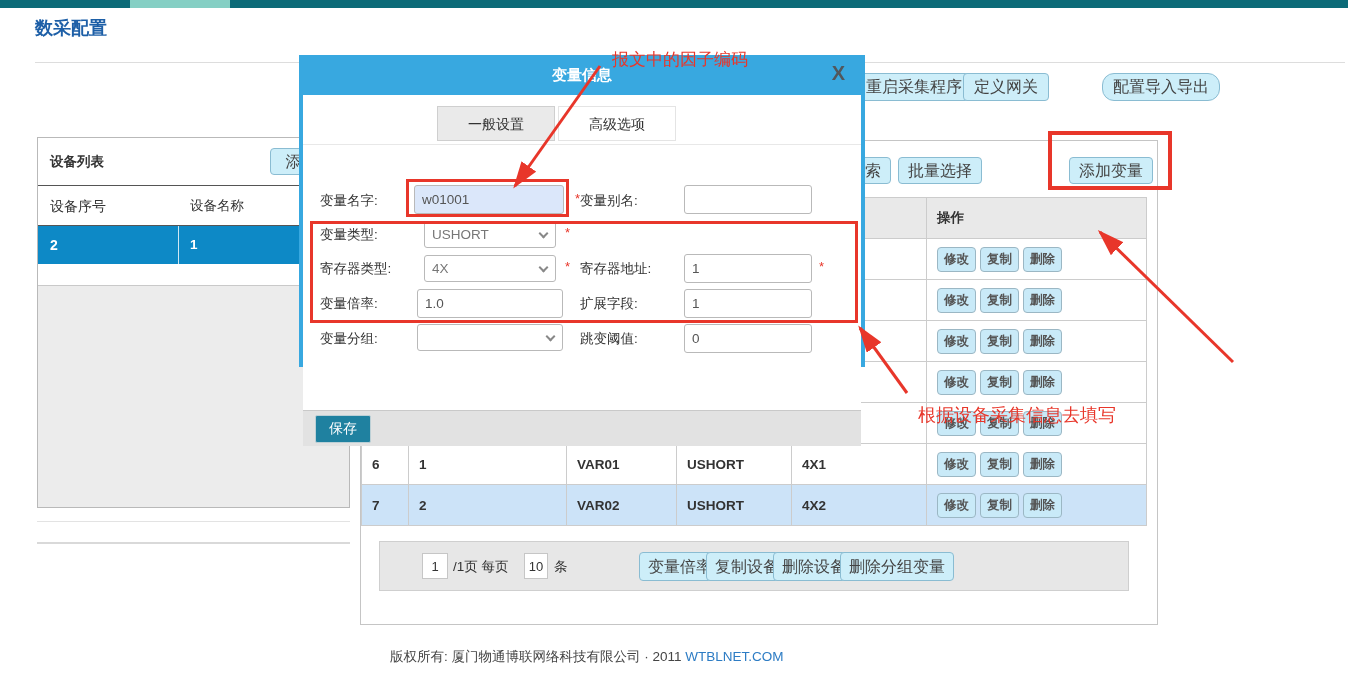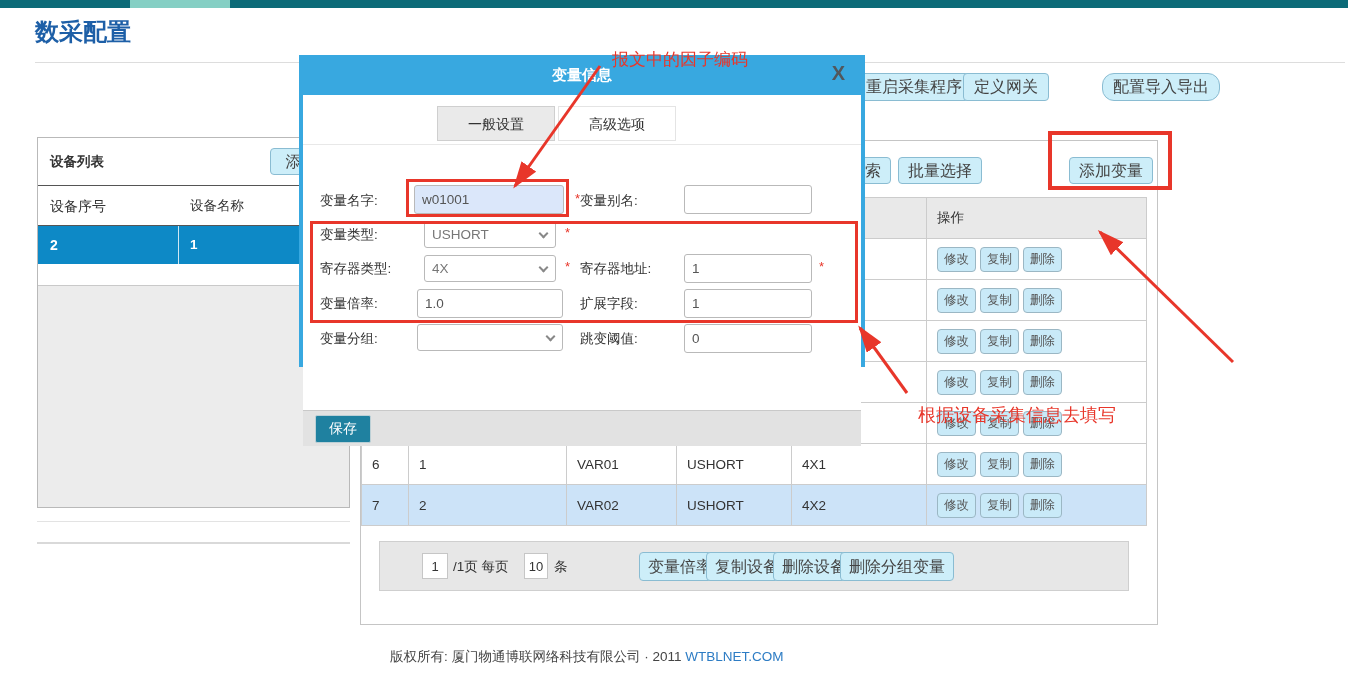--- a/index.html
+++ b/index.html
@@ -4,21 +4,21 @@
 <style>
   * { box-sizing: border-box; margin: 0; padding: 0; }
   html,body { background:#fff; }
   body { font-family: "Liberation Sans", "DejaVu Sans", sans-serif; }
   #stage { position:relative; width:1348px; height:677px; background:#fff; overflow:hidden; }
 
   
   #topbar { position:absolute; left:0; top:0; width:1348px; height:8px; background:#0c6b78; }
   #topbar-accent { position:absolute; left:130px; top:0; width:100px; height:8px; background:#85cfc4; }
 
-  #page-title { position:absolute; left:35px; top:16px; font-size:24px; font-weight:bold; color:#1d5fa7; }
+  #page-title { position:absolute; left:35px; top:16px; font-size:18px; font-weight:bold; color:#1d5fa7; }
   #top-rule { position:absolute; left:35px; top:62px; width:1310px; height:1px; background:#ddd; }
 
   
   .btn { display:inline-block; background:#cdeef9; border:1px solid #8abcd2; border-radius:4px;
          color:#444; font-size:16px; text-align:center; cursor:pointer; }
   .btn-top { position:absolute; top:73px; height:28px; line-height:26px; padding:0 10px; }
   #btn-restart { left:855px; } #btn-gateway { left:963px; } #btn-impexp { left:1102px;border-radius:12px; }
 
   
   #device-panel { position:absolute; left:37px; top:137px; width:313px; height:371px; background:#ececec; border:1px solid #b9b9b9; }
@@ -35,21 +35,21 @@
 
   #line-a { position:absolute; left:37px; top:521px; width:313px; height:1px; background:#e3e3e3; }
   #line-b { position:absolute; left:37px; top:542px; width:313px; height:2px; background:#d9d9d9; }
 
   
   #var-panel { position:absolute; left:360px; top:140px; width:798px; height:485px; background:#fff; border:1px solid #c5c5c5; }
   .btn-varbar { position:absolute; top:16px; height:27px; line-height:25px; padding:0 9px; }
   #btn-search { left:478px; } #btn-batch { left:537px; } #btn-addvar { left:708px; }
 
   #var-table { position:absolute; left:0; top:56px; width:785px; border-collapse:collapse; table-layout:fixed; }
-  #var-table th, #var-table td { border:1px solid #ccc; height:41px; padding:0 10px; font-size:13.5px; font-weight:normal;
+  #var-table th, #var-table td { border:1px solid #ccc; height:41px; padding:0 10px; font-size:13.5px; font-weight:bold;
                                  color:#333; text-align:left; overflow:hidden; white-space:nowrap;margin-top:44px; }
   #var-table thead th { background:#e9e9e9; }
   #var-table td { background:#fff; }
   tr.hl td { background:#cce3f8 !important; }
   .btn-op { display:inline-block; background:#c9eaf8; border:1px solid #9bb7c4; border-radius:4px; padding:3px 6px;
             font-size:12.5px; color:#555; margin-right:4px; cursor:pointer; }
 
   #pager-bar { position:absolute; left:18px; top:400px; width:750px; height:50px; background:#e7e7e7; border:1px solid #cfcfcf; }
   .pg-input { position:absolute; width:26px; height:26px; border:1px solid #c6c6c6; background:#fff; text-align:center;
               font-size:13px; color:#333; }

